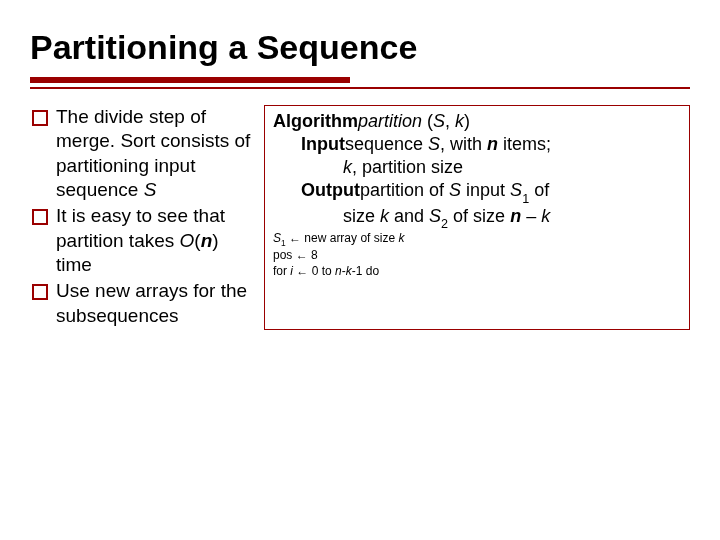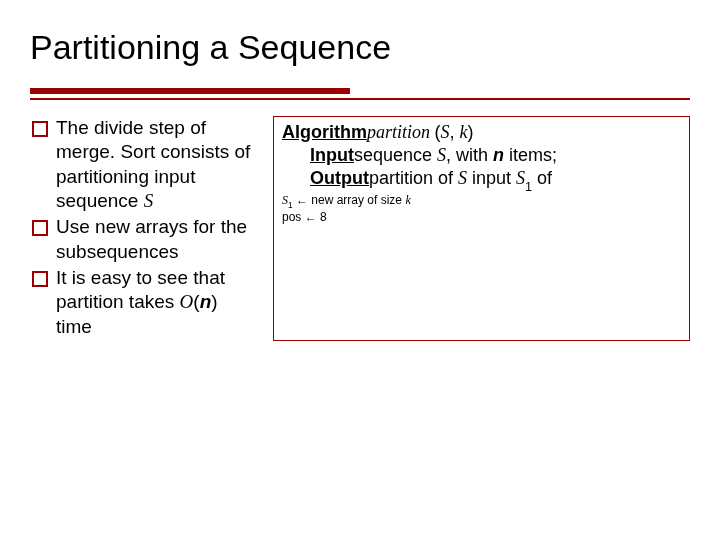--- a/index.html
+++ b/index.html
@@ -10,40 +10,40 @@
     font-family: Verdana, Geneva, sans-serif;
     color: #000;
     overflow: hidden;
     position: relative;
   }
   .slide {
     padding: 28px 30px 20px 30px;
   }
   .title {
     font-size: 34px;
-    font-weight: normal;
+    font-weight: bold;
     font-family: Verdana, sans-serif;
-    margin-bottom: 21px;
+    margin-bottom: 10px;
   }
   .rule {
     height: 20px;
     position: relative;
     margin-bottom: 8px;
   }
   .rule .thick {
     position: absolute; left: 0; right: 340px; top: 0;
     height: 6px; background: #9a0000;
   }
   .rule .thin {
     position: absolute; left: 0; right: 0; top: 10px;
     height: 2px; background: #9a0000;
   }
   .cols {
     display: flex;
-    gap: 18px;
+    gap: 9px;
   }
   .left {
     width: 225px;
     font-size: 19px;
     line-height: 1.28;
   }
   .left ul { list-style: none; }
   .left li {
     position: relative;
     padding-left: 26px;
@@ -57,23 +57,23 @@
     border: 2px solid #9a0000;
     background: #fff;
   }
   .right {
     flex: 1;
     border: 1px solid #9a0000;
     padding: 4px 8px 6px 8px;
     font-size: 18px;
     line-height: 1.28;
   }
-  .ital { font-style: italic; font-family: Liberation Serif, serif; }
+  .ital { font-style: italic; }
   .boldit { font-weight: bold; font-style: italic; }
-  .bold { font-weight: bold; text-decoration: underline; }
+  .bold { font-weight: bold; }
   .sub { font-size: 0.7em; vertical-align: sub; position: relative; top: 0.15em; }
   .algo-head { margin-bottom: 0; }
   .io-block { padding-left: 28px; }
   .io-block .ind { padding-left: 42px; display:block; }
   .code {
     font-size: 12px;
     line-height: 1.32;
   }
   .code .l1 { padding-left: 0; }
   .code .l2 { padding-left: 30px; }
@@ -89,42 +89,45 @@
   </div>
 
   <div class="cols">
 
     <div class="left">
       <ul>
         <li>
           <span>The divide step of merge. Sort consists of partitioning input sequence </span><span class="ital">S</span>
         </li>
         <li>
-          <span>Use new arrays for the subsequences</span>
+          <span>It is easy to see that partition takes </span><span class="ital">O</span><span>(</span><span class="boldit">n</span><span>) time</span>
         </li>
         <li>
-          <span>It is easy to see that partition takes </span><span class="ital">O</span><span>(</span><span class="boldit">n</span><span>) time</span>
+          <span>Use new arrays for the subsequences</span>
         </li>
       </ul>
     </div>
 
     <div class="right">
       <div class="algo-head">
         <span class="bold">Algorithm</span><span class="ital">partition </span><span>(</span><span class="ital">S</span><span>, </span><span class="ital">k</span><span>)</span>
       </div>
 
       <div class="io-block">
         <div>
           <span class="bold">Input</span><span>sequence </span><span class="ital">S</span><span>, with </span><span class="boldit">n</span><span> items;</span>
+          <span class="ind"><span class="ital">k</span><span>, partition size</span></span>
         </div>
         <div>
           <span class="bold">Output</span><span>partition of </span><span class="ital">S</span><span> input </span><span class="ital">S</span><span class="sub">1</span><span> of</span>
+          <span class="ind"><span>size </span><span class="ital">k</span><span> and </span><span class="ital">S</span><span class="sub">2</span><span> of size </span><span class="boldit">n</span><span> – </span><span class="ital">k</span></span>
         </div>
       </div>
 
       <div class="code">
         <div class="l1"><span class="ital">S</span><span class="sub">1</span><span> ← new array of size </span><span class="ital">k</span></div>
         <div class="l1"><span>pos ← 8</span></div>
+        <div class="l1"><span>for</span><span class="ital"> i </span><span>←</span><span> 0 to</span><span class="ital"> n</span><span>-</span><span class="ital">k</span><span>-1 </span><span>do</span></div>
       </div>
     </div>
 
   </div>
 </div>
 
 </body></html>

